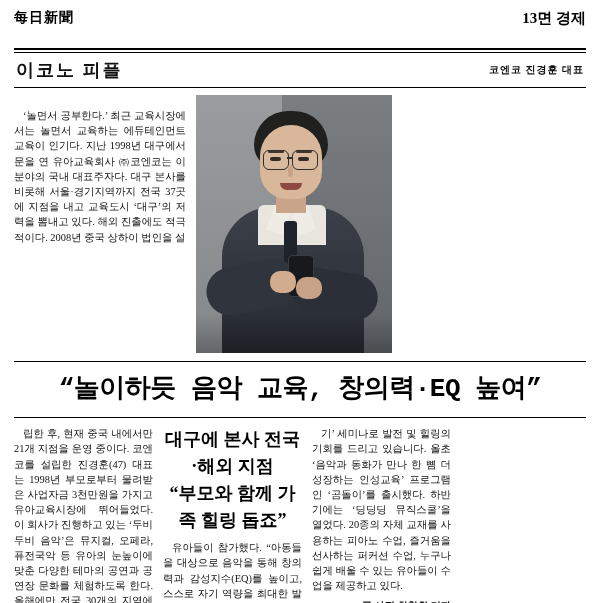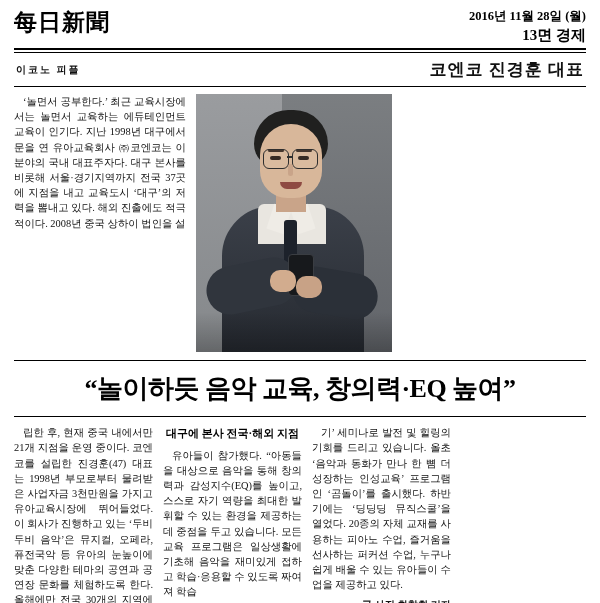--- a/index.html
+++ b/index.html
@@ -26,21 +26,21 @@
   
   .masthead {
     display: flex;
     align-items: flex-start;
     justify-content: space-between;
     height: 38px;
   }
   .logo {
     font-family: Liberation Serif, serif;
     font-weight: bold;
-    font-size: 23px;
+    font-size: 14px;
     letter-spacing: 1px;
     color: #000;
     line-height: 1.1;
     padding-top: 2px;
   }
   .masthead-right {
     text-align: right;
     line-height: 1.35;
   }
   .issue-date {
@@ -65,27 +65,27 @@
 
   
   .section-bar {
     display: flex;
     align-items: center;
     justify-content: space-between;
     padding: 5px 2px 5px 2px;
     border-bottom: 1px solid #000;
   }
   .section-left {
-    font-size: 10px;
+    font-size: 18px;
     font-weight: bold;
     letter-spacing: 2px;
     font-family: Liberation Serif, serif;
   }
   .section-right {
-    font-size: 17px;
+    font-size: 10px;
     font-weight: bold;
     letter-spacing: 1px;
   }
 
   
   .top-block {
     display: flex;
     gap: 10px;
     margin-top: 7px;
     height: 258px;
@@ -94,21 +94,21 @@
     font-size: 10.4px;
     line-height: 1.46;
     text-align: justify;
     color: #111;
     word-break: break-all;
   }
   .col p {
     margin: 0 0 0 0;
     text-indent: 9px;
   }
-  .col-left { width: 172px; }
+  .col-left { width: 172px; margin-top: 13px; }
   .col-mid  { width: 196px; position: relative; }
   .col-right{ width: 188px; }
 
   
   .photo {
     width: 196px;
     height: 258px;
     position: relative;
     overflow: hidden;
     background: linear-gradient(180deg, #8d8f92 0%, #7c7f83 45%, #6e7174 100%);
@@ -210,21 +210,21 @@
   }
 
   
   .headline-wrap {
     margin-top: 8px;
     border-top: 1px solid #000;
     padding-top: 12px;
     text-align: center;
   }
   .headline {
-    font-family: Liberation Serif, serif;
+    font-family: Liberation Mono, monospace;
     font-size: 26px;
     font-weight: bold;
     letter-spacing: -0.5px;
     color: #000;
     line-height: 1.2;
   }
   .headline-rule {
     border-bottom: 1px solid #000;
     margin-top: 12px;
   }
@@ -241,42 +241,41 @@
     font-size: 10.4px;
     line-height: 1.46;
     text-align: justify;
     text-indent: 9px;
     word-break: break-all;
     color: #111;
   }
   .subhead {
     text-align: center;
     font-weight: bold;
-    font-size: 11px;
+    font-size: 18px;
     line-height: 1.5;
     margin-bottom: 6px;
     color: #000;
   }
   .subhead .line2 { display: block; }
   .byline {
     margin-top: 6px;
     text-align: right;
     font-size: 10.2px;
     font-weight: bold;
   }
 </style>
 </head>
 <body>
 
 <div class="page">
 
   <div class="masthead">
     <div class="logo">每日新聞</div>
     <div class="masthead-right">
-      <div class="issue-date">2016년 11월 28일 (월)</div>
       <div class="issue-page">13면 경제</div>
     </div>
   </div>
 
   <div class="rule-thick"></div>
   <div class="rule-thin"></div>
 
   <div class="section-bar">
     <div class="section-left">이코노 피플</div>
     <div class="section-right">코엔코 진경훈 대표</div>
@@ -326,20 +325,21 @@
 
   <div class="bottom-block">
     <div class="b-col">
       <p>립한 후, 현재 중국 내에서만 21개 지점을 운영 중이다.
 코엔코를 설립한 진경훈(47) 대표는 1998년 부모로부터 물려받은 사업자금 3천만원을 가지고 유아교육시장에 뛰어들었다.
 이 회사가 진행하고 있는 ‘두비두비 음악’은 뮤지컬, 오페라, 퓨전국악 등 유아의 눈높이에 맞춘 다양한 테마의 공연과 공연장 문화를 체험하도록 한다. 올해에만 전국 30개의 지역에서 30만 명 이상의</p>
     </div>
     <div class="b-col">
       <div class="subhead">
         <span class="line1">대구에 본사 전국·해외 지점</span>
+        <span class="line2">“부모와 함께 가족 힐링 돕죠”</span>
       </div>
       <p>유아들이 참가했다. “아동들을 대상으로 음악을 통해 창의력과 감성지수(EQ)를 높이고, 스스로 자기 역량을 최대한 발휘할 수 있는 환경을 제공하는 데 중점을 두고 있습니다. 모든 교육 프로그램은 일상생활에 기초해 음악을 재미있게 접하고 학습·응용할 수 있도록 짜여져 학습</p>
     </div>
     <div class="b-col">
       <p>기’ 세미나로 발전 및 힐링의 기회를 드리고 있습니다.
 올초 ‘음악과 동화가 만나 한 뼘 더 성장하는 인성교육’ 프로그램인 ‘곰돌이’를 출시했다. 하반기에는 ‘딩딩딩 뮤직스쿨’을 열었다. 20종의 자체 교재를 사용하는 피아노 수업, 즐거움을 선사하는 퍼커션 수업, 누구나 쉽게 배울 수 있는 유아들이 수업을 제공하고 있다.</p>
       <div class="byline">글 사진 최창회 기자</div>
 
     </div>
   </div>

